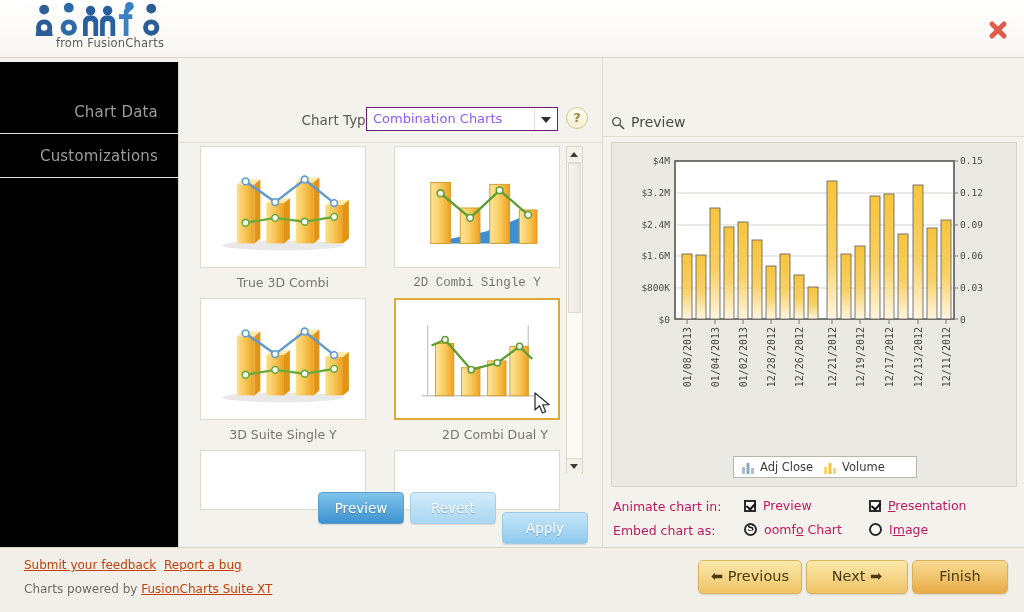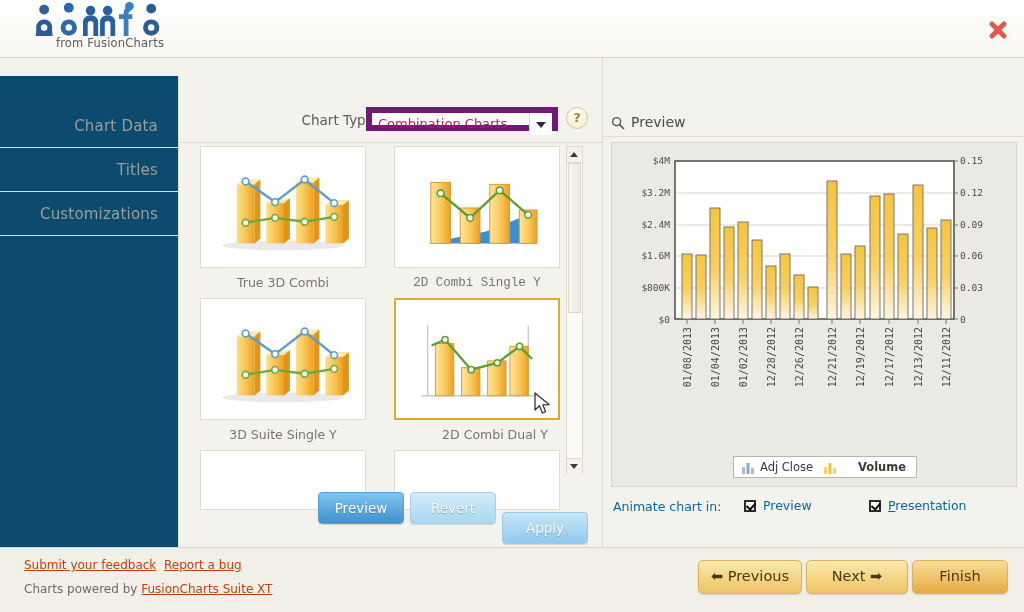--- a/index.html
+++ b/index.html
@@ -30,22 +30,22 @@
     position:absolute;right:12px;top:16px;width:28px;height:28px;
     cursor:pointer;
   }
 
   
   .body-area{
     position:absolute;left:0;top:58px;width:1024px;height:489px;
     background:#f4f2ec;
   }
   .sidebar{
-    position:absolute;left:0;top:18px;width:178px;height:489px;
-    background:#0c4a6e;border-right:1px solid #ddd9cc;
+    position:absolute;left:0;top:4px;width:178px;height:489px;
+    background:#000000;border-right:1px solid #ddd9cc;
   }
   .side-item{
     position:relative;height:44px;line-height:44px;
     text-align:right;padding-right:20px;box-sizing:border-box;
     font-size:15px;color:#9d9d97;letter-spacing:.2px;
     border-bottom:1px solid #e6e2d6;cursor:pointer;
   }
   .side-item.first{margin-top:28px;}
   .side-item.active{
     color:#1b4f72;font-weight:bold;border-bottom:none;
@@ -77,22 +77,22 @@
     position:absolute;left:178px;top:0;width:424px;height:489px;
   }
   .charttype-row{
     position:absolute;left:0;top:48px;width:424px;height:34px;padding-left:8px;
   }
   .ct-label{
     position:absolute;right:236px;top:6px;font-size:13.5px;color:#5b5b57;
   }
   .ct-select{
     position:absolute;left:188px;top:1px;width:192px;height:24px;
-    background:#fff;border:6px solid #701a75;box-sizing:border-box;
-    font-size:13px;color:#be185d;line-height:22px;padding-left:6px;
+    background:#fff;border:1px solid #701a75;box-sizing:border-box;
+    font-size:13px;color:#8b5cf6;line-height:22px;padding-left:6px;
     cursor:pointer;
   }
   .ct-arrow{
     position:absolute;right:0;top:0;width:22px;height:22px;
     border-left:1px solid #e3dfd2;background:#fff;
   }
   .ct-arrow i{
     position:absolute;left:6px;top:9px;width:0;height:0;
     border-left:5px solid transparent;border-right:5px solid transparent;
     border-top:6px solid #2d2d2d;
@@ -184,21 +184,21 @@
     background:#ebe9e3;border:1px solid #d8d4c7;box-sizing:border-box;
   }
   .chart-svg{display:block;}
   .legend-box{
     position:absolute;left:121px;top:313px;width:184px;height:22px;
     background:#fff;border:1px solid #b9b5a8;box-sizing:border-box;
   }
   .lg-txt{position:absolute;top:3px;font-size:11.5px;color:#3a3a38;}
 
   .opt-rows{position:absolute;left:10px;top:438px;width:410px;}
-  .opt-line{position:relative;height:24px;font-size:12.5px;color:#0369a1;text-align:right;}
+  .opt-line{position:relative;height:24px;font-size:12.5px;color:#be185d;text-align:right;}
   .opt-lbl{position:absolute;left:0;top:3px;}
   .opt-a{position:absolute;left:131px;top:2px;}
   .opt-b{position:absolute;left:256px;top:2px;}
   .chk{
     display:inline-block;width:12px;height:12px;background:#fff;
     border:2px solid #2b2b2b;box-sizing:border-box;vertical-align:-2px;
     position:relative;margin-right:7px;cursor:pointer;
   }
   .chk:after{
     content:"";position:absolute;left:2px;top:-1px;width:4px;height:7px;
@@ -281,23 +281,20 @@
     </div>
   </div>
 
   <div class="body-area">
 
     <div class="sidebar">
       <div class="side-item first">
         <span class="side-label">Chart Data</span>
       </div>
       <div class="side-item">
-        <span class="side-label">Titles</span>
-      </div>
-      <div class="side-item">
         <span class="side-label">Customizations</span>
       </div>
     </div>
 
     <div class="center">
 
       <div class="charttype-row">
         <div class="ct-label">Chart Type</div>
         <div class="ct-select">
           <span>Combination Charts</span>
@@ -571,34 +568,43 @@
             <rect x="0" y="5" width="3" height="7" fill="#a9bcd2"></rect>
             <rect x="4.5" y="1" width="3" height="11" fill="#8fa9c4"></rect>
             <rect x="9" y="6" width="3" height="6" fill="#a9bcd2"></rect>
           </svg>
           <span class="lg-txt" style="left:26px;">Adj Close</span>
           <svg style="position:absolute;left:90px;top:5px;" width="12" height="12" viewBox="0 0 12 12">
             <rect x="0" y="5" width="3" height="7" fill="#f9d46a"></rect>
             <rect x="4.5" y="1" width="3" height="11" fill="#f5c23a"></rect>
             <rect x="9" y="6" width="3" height="6" fill="#f9d46a"></rect>
           </svg>
-          <span class="lg-txt" style="left:124px;font-weight:bold;">Volume</span>
+          <span class="lg-txt" style="left:108px;">Volume</span>
         </div>
       </div>
 
       <div class="opt-rows">
         <div class="opt-line">
           <span class="opt-lbl">Animate chart in:</span>
           <span class="opt-a">
             <span class="chk"></span><span>Preview</span>
           </span>
           <span class="opt-b">
             <span class="chk"></span><span><span class="u">P</span>resentation</span>
           </span>
         </div>
+        <div class="opt-line">
+          <span class="opt-lbl">Embed chart as:</span>
+          <span class="opt-a">
+            <span class="radio on"></span><span>oomf<span class="u">o</span> Chart</span>
+          </span>
+          <span class="opt-b">
+            <span class="radio"></span><span>I<span class="u">m</span>age</span>
+          </span>
+        </div>
       </div>
     </div>
   </div>
 
   <div class="footer">
     <div class="f-link" style="left:24px;top:10px;">Submit your feedback</div>
     <div class="f-link" style="left:164px;top:10px;">Report a bug</div>
     <div class="f-text" style="left:24px;top:34px;">
       <span>Charts powered by </span><span class="f-link" style="position:relative;left:0;top:0;">FusionCharts Suite XT</span>
     </div>

